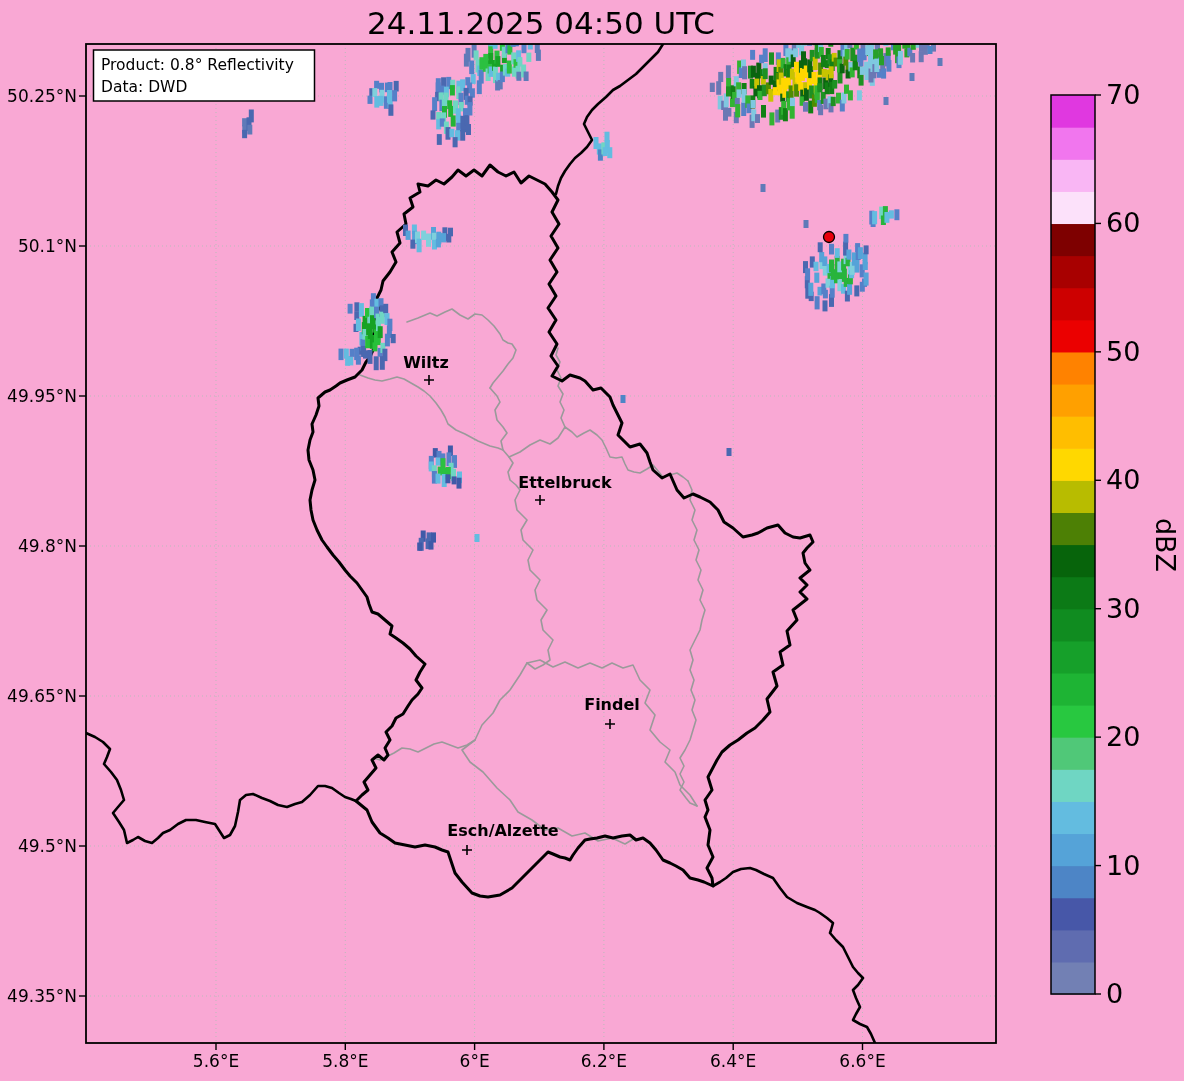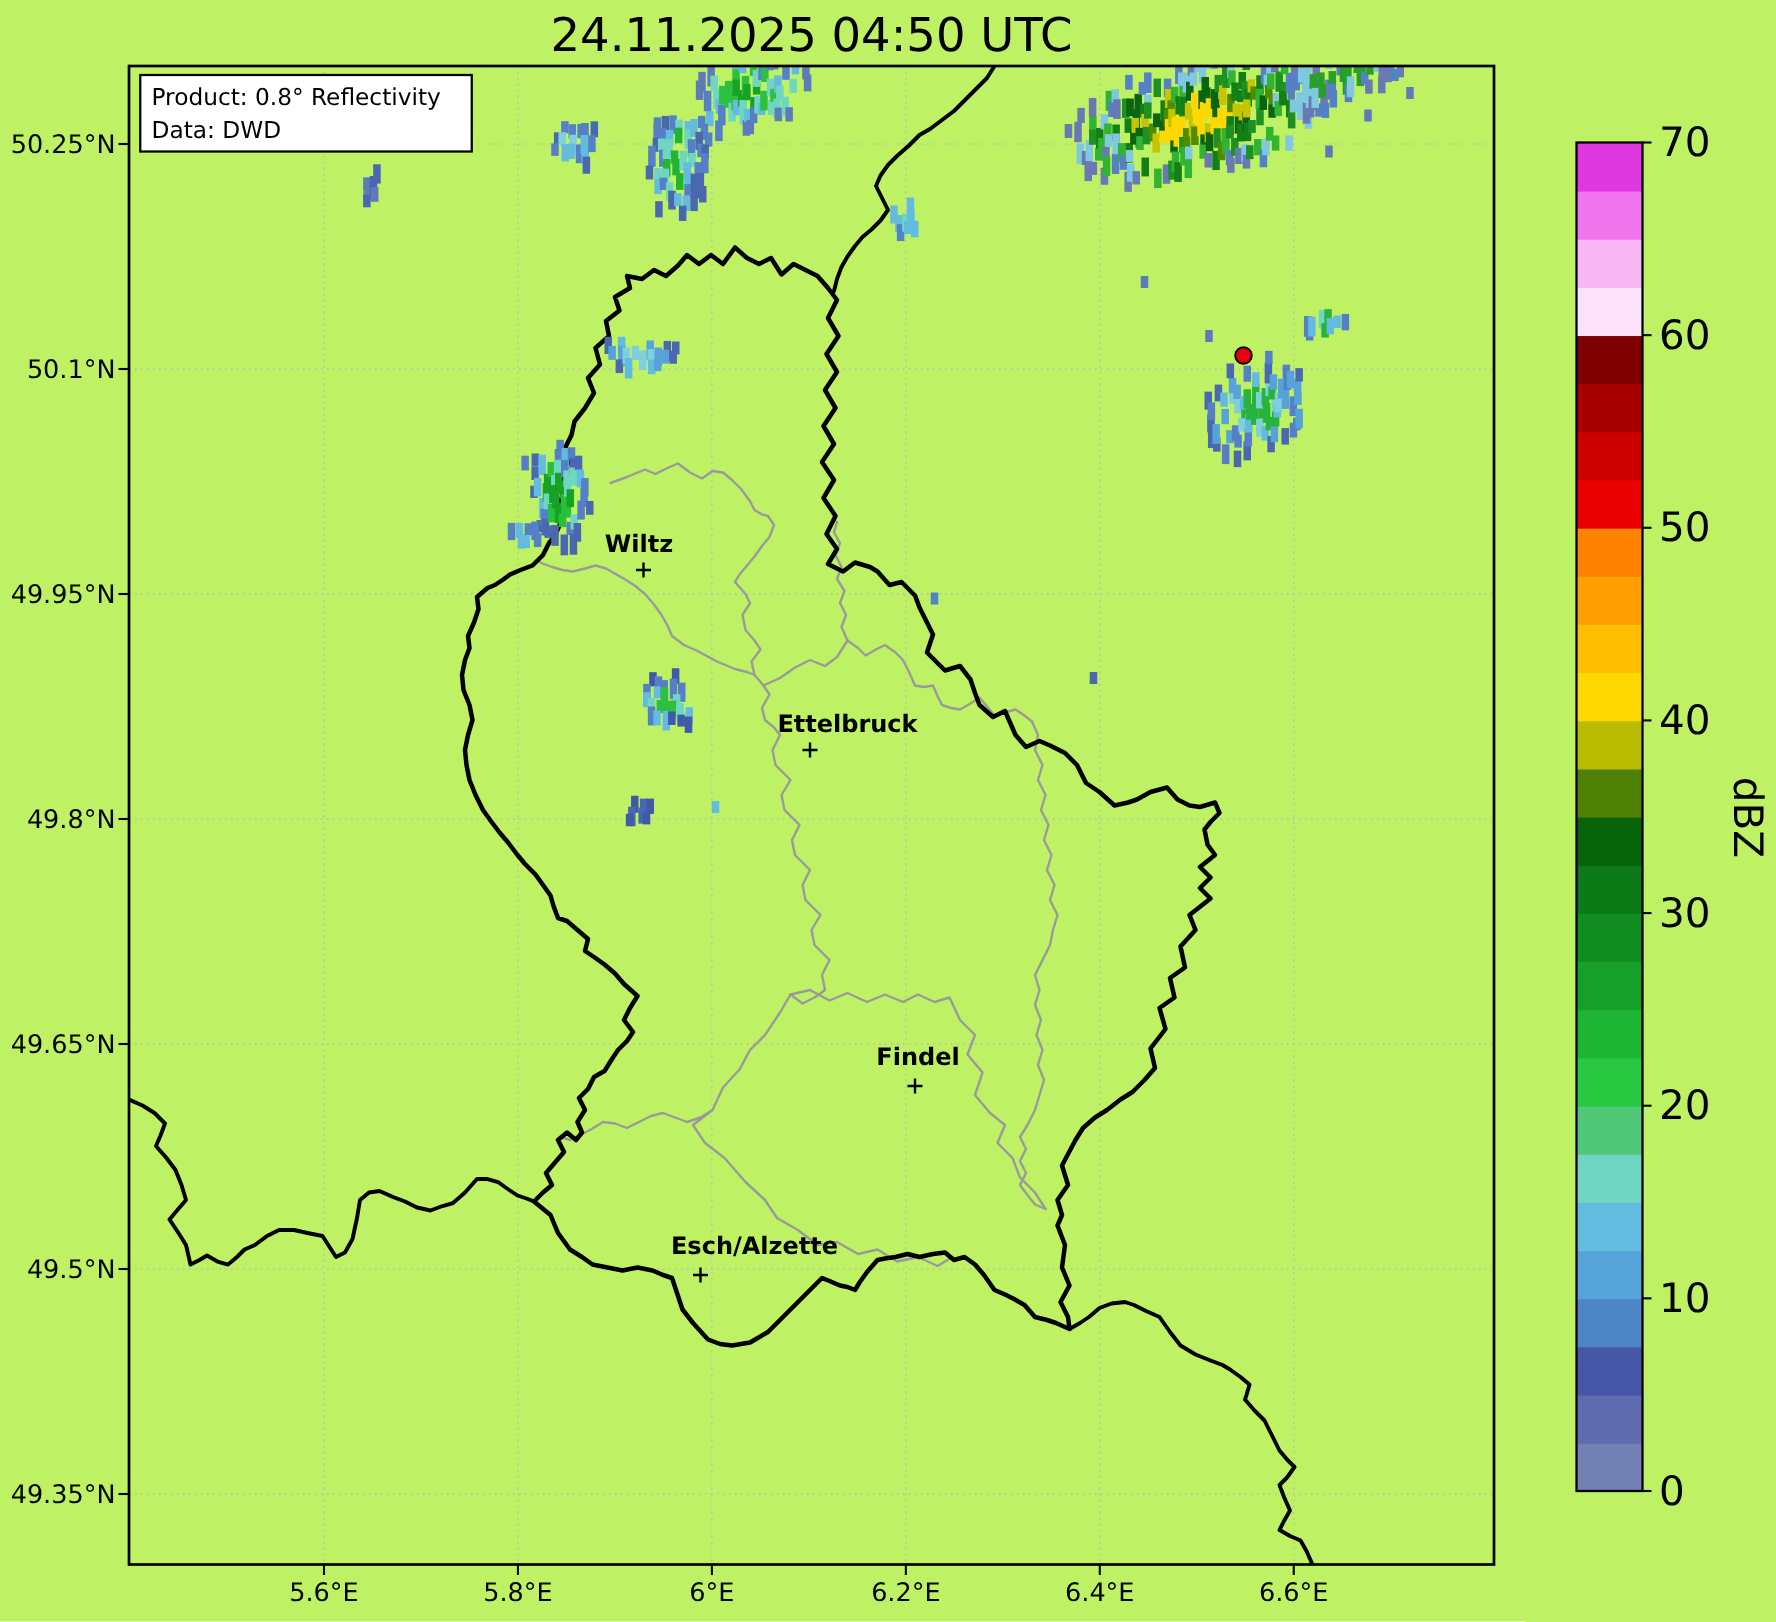--- a/index.html
+++ b/index.html
@@ -1,16 +1,16 @@
 <!DOCTYPE html>
 <html><head>
 <meta charset="utf-8">
 <style>
   html,body{margin:0;padding:0;background:#ffffff;}
-  .fig{position:relative;width:1184px;height:1081px;background:#bef264;
+  .fig{position:relative;width:1184px;height:1081px;background:#f9a8d4;
        font-family:"DejaVu Sans","Liberation Sans",sans-serif;}
   svg text{fill:#000;}
   .title-text{font-size:31px;}
   .infobox-text{font-size:15.5px;}
   .xtick-label,.ytick-label{font-size:17px;}
   .cb-tick-label{font-size:27px;}
   .cb-axis-label{font-size:27px;}
   .city-label{font-size:16px;font-weight:bold;}
 </style>
 </head>

